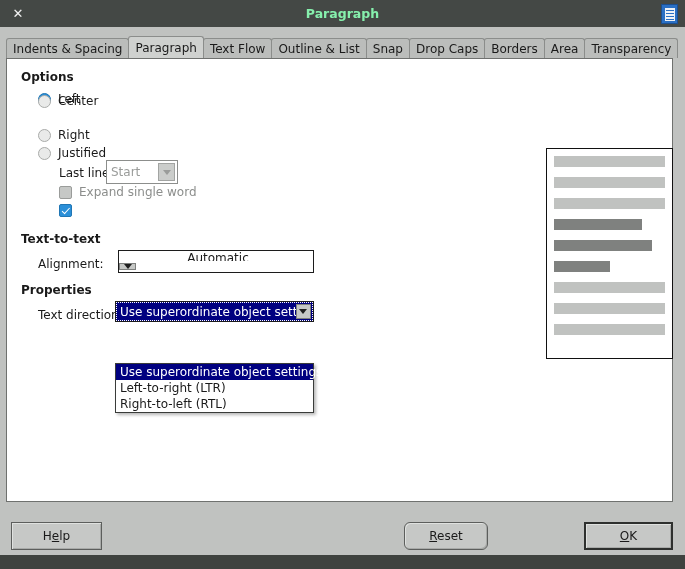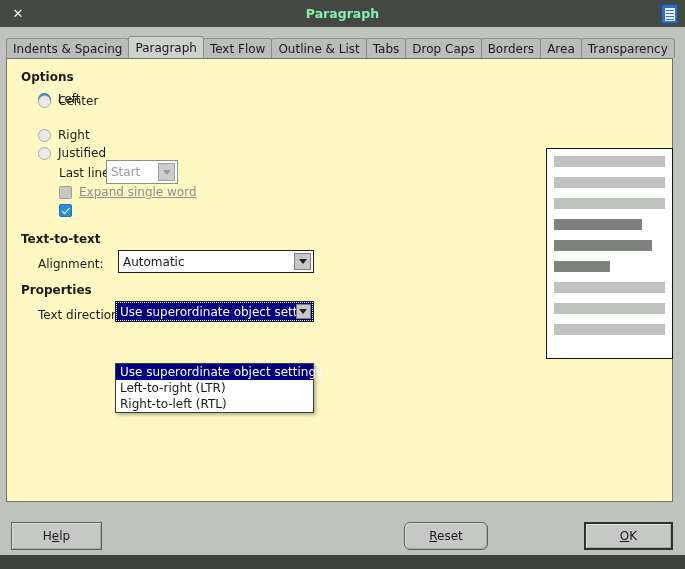--- a/index.html
+++ b/index.html
@@ -106,21 +106,21 @@
     border-color: #8b8d8b;
     position: relative;
     z-index: 3;
   }
 
   
   #content {
     position: absolute;
     left: 6px; top: 31px;
     width: 667px; height: 444px;
-    background: #fef9c3;
+    background: #ffffff;
     border: 1px solid #6f716f;
     box-sizing: border-box;
   }
 
   
   .section-label {
     position: absolute;
     font-size: 12px;
     font-weight: bold;
     color: #1a1a1a;
@@ -193,21 +193,20 @@
     transform: rotate(42deg);
   }
   .checkbox.disabled {
     background: #c6c8c6;
     border: 1px solid #9a9c9a;
   }
   .check-label {
     margin-left: 7px;
     font-size: 12px;
     white-space: nowrap;
-    text-decoration: underline;
   }
   .disabled-text { color: #8c8e8c; }
 
   
   .field-label {
     position: absolute;
     font-size: 12px;
     color: #1a1a1a;
     white-space: nowrap;
   }
@@ -346,21 +345,21 @@
   </div>
 </div>
 
 <div id="dialog">
 
   <div id="tabstrip">
     <div class="tab">Indents &amp; Spacing</div>
     <div class="tab active">Paragraph</div>
     <div class="tab">Text Flow</div>
     <div class="tab">Outline &amp; List</div>
-    <div class="tab">Tabs</div>
+    <div class="tab">Snap</div>
     <div class="tab">Drop Caps</div>
     <div class="tab">Borders</div>
     <div class="tab">Area</div>
     <div class="tab">Transparency</div>
   </div>
 
   <div id="content">
 
     <div class="section-label" style="left:14px; top:11px;">Options</div>
 
@@ -393,21 +392,21 @@
       <span class="checkbox disabled"></span>
       <span class="check-label disabled-text">Expand single word</span>
     </div>
     <div class="check-row" style="left:52px; top:143px;">
       <span class="checkbox checked"></span>
     </div>
 
     <div class="section-label" style="left:14px; top:173px;">Text-to-text</div>
 
     <div class="field-label" style="left:31px; top:198px;">Alignment:</div>
-    <div class="combo" style="left:111px; top:191px; width:196px; height:23px;">
+    <div class="combo" style="left:111px; top:191px; width:196px; height:23px;flex-direction:column;">
       <span class="combo-text">Automatic</span>
       <span class="combo-btn">
         <span class="arrow-down"></span>
       </span>
     </div>
 
     <div class="section-label" style="left:14px; top:224px;">Properties</div>
 
     <div class="field-label" style="left:31px; top:249px;">Text direction:</div>
     <div class="combo open-focus" style="left:108px; top:242px; width:199px; height:21px;">

